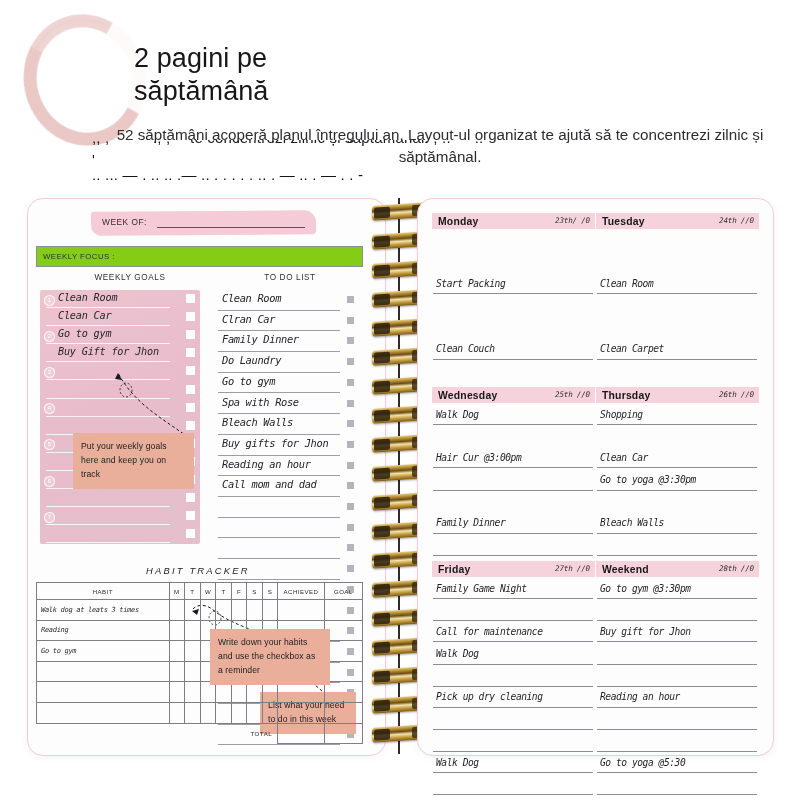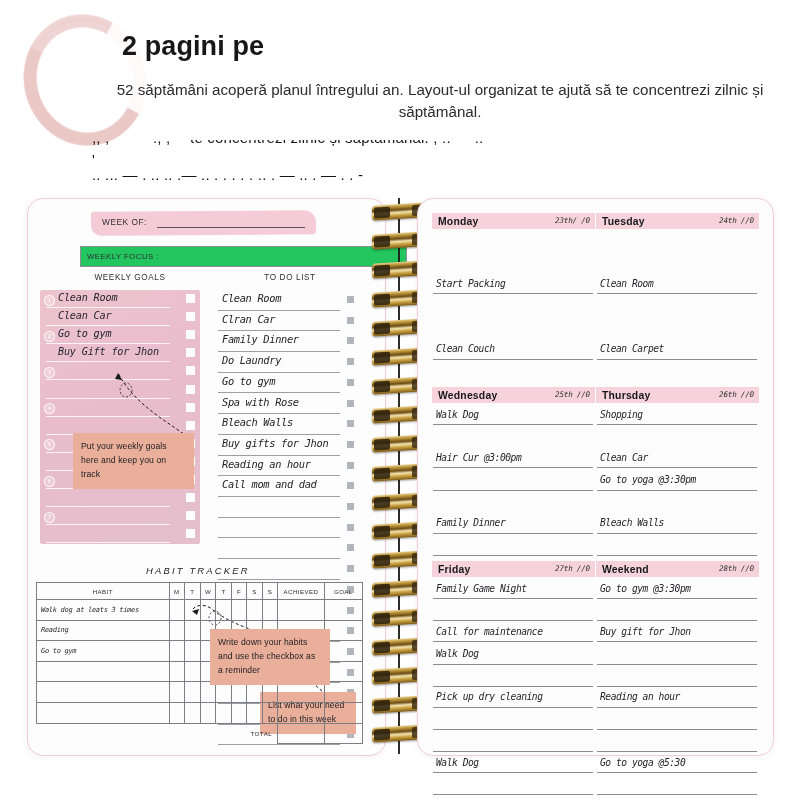--- a/index.html
+++ b/index.html
@@ -22,21 +22,21 @@
     filter:blur(.4px);
   }
   .brush-circle:after{
     content:"";position:absolute;left:-9px;top:-9px;right:-9px;bottom:-9px;
     border-radius:50%;
     border:3px solid rgba(231,191,189,0.30);
     border-right-color:transparent;
   }
   .hdr{position:absolute;left:118px;top:26px;width:660px;}
   .hdr h1{
-    margin:4px;font-size:27px;line-height:1.22;font-weight:700;color:#17171a;
+    margin:16px;font-size:27px;line-height:1.22;font-weight:400;color:#17171a;
     letter-spacing:.1px;
   }
   .hdr p{
     margin:16px 0 0 -12px;font-size:15.2px;line-height:1.45;color:#2c2c30;
     text-align:center;width:668px;font-weight:400;
   }
   
   .ghost-strip{
     position:absolute;left:92px;top:140px;width:640px;height:44px;overflow:hidden;
   }
@@ -92,21 +92,21 @@
   }
   .weekof .lbl{
     position:absolute;left:11px;top:6px;font-size:8.4px;letter-spacing:.5px;
     color:#2f2f33;font-weight:400;
   }
   .weekof .rule{
     position:absolute;left:66px;top:16px;width:148px;height:1px;background:#55555c;
   }
   .focusbox{
     position:absolute;left:8px;top:47px;width:325px;height:19px;
-    border:1px solid #8d8d95;background:#22c55e;margin-left:44px;
+    border:1px solid #8d8d95;background:#84cc16;
   }
   .focusbox span{position:absolute;left:6px;top:5px;font-size:7.8px;letter-spacing:.45px;color:#2f2f33;}
   .col-title{
     position:absolute;top:74px;font-size:8.2px;letter-spacing:.6px;color:#303035;text-align:center;
   }
   .ct-goals{left:22px;width:160px;}
   .ct-todo{left:192px;width:140px;}
 
   
   .goals{
@@ -197,20 +197,21 @@
 </head>
 <body>
 
 <div class="page">
 
   <div class="brush-circle"></div>
 
   <div class="hdr">
     <h1>
       <span>2 pagini pe</span><br>
+      <span>săptămână</span>
     </h1>
     <p>52 săptămâni acoperă planul întregului an. Layout-ul organizat te ajută să te concentrezi zilnic și săptămânal.</p>
   </div>
 
   <div class="ghost-strip">
     <div class="gline g1">,, ,   — — ., ,   —te concentrezi zilnic și săptămânal. ,  .. — ..</div>
     <div class="gline g2">'</div>
     <div class="gline g3">.. ... — . .. .. .—  .. .  . .  .  . .. .  — .. . — . . -</div>
   </div>
 

